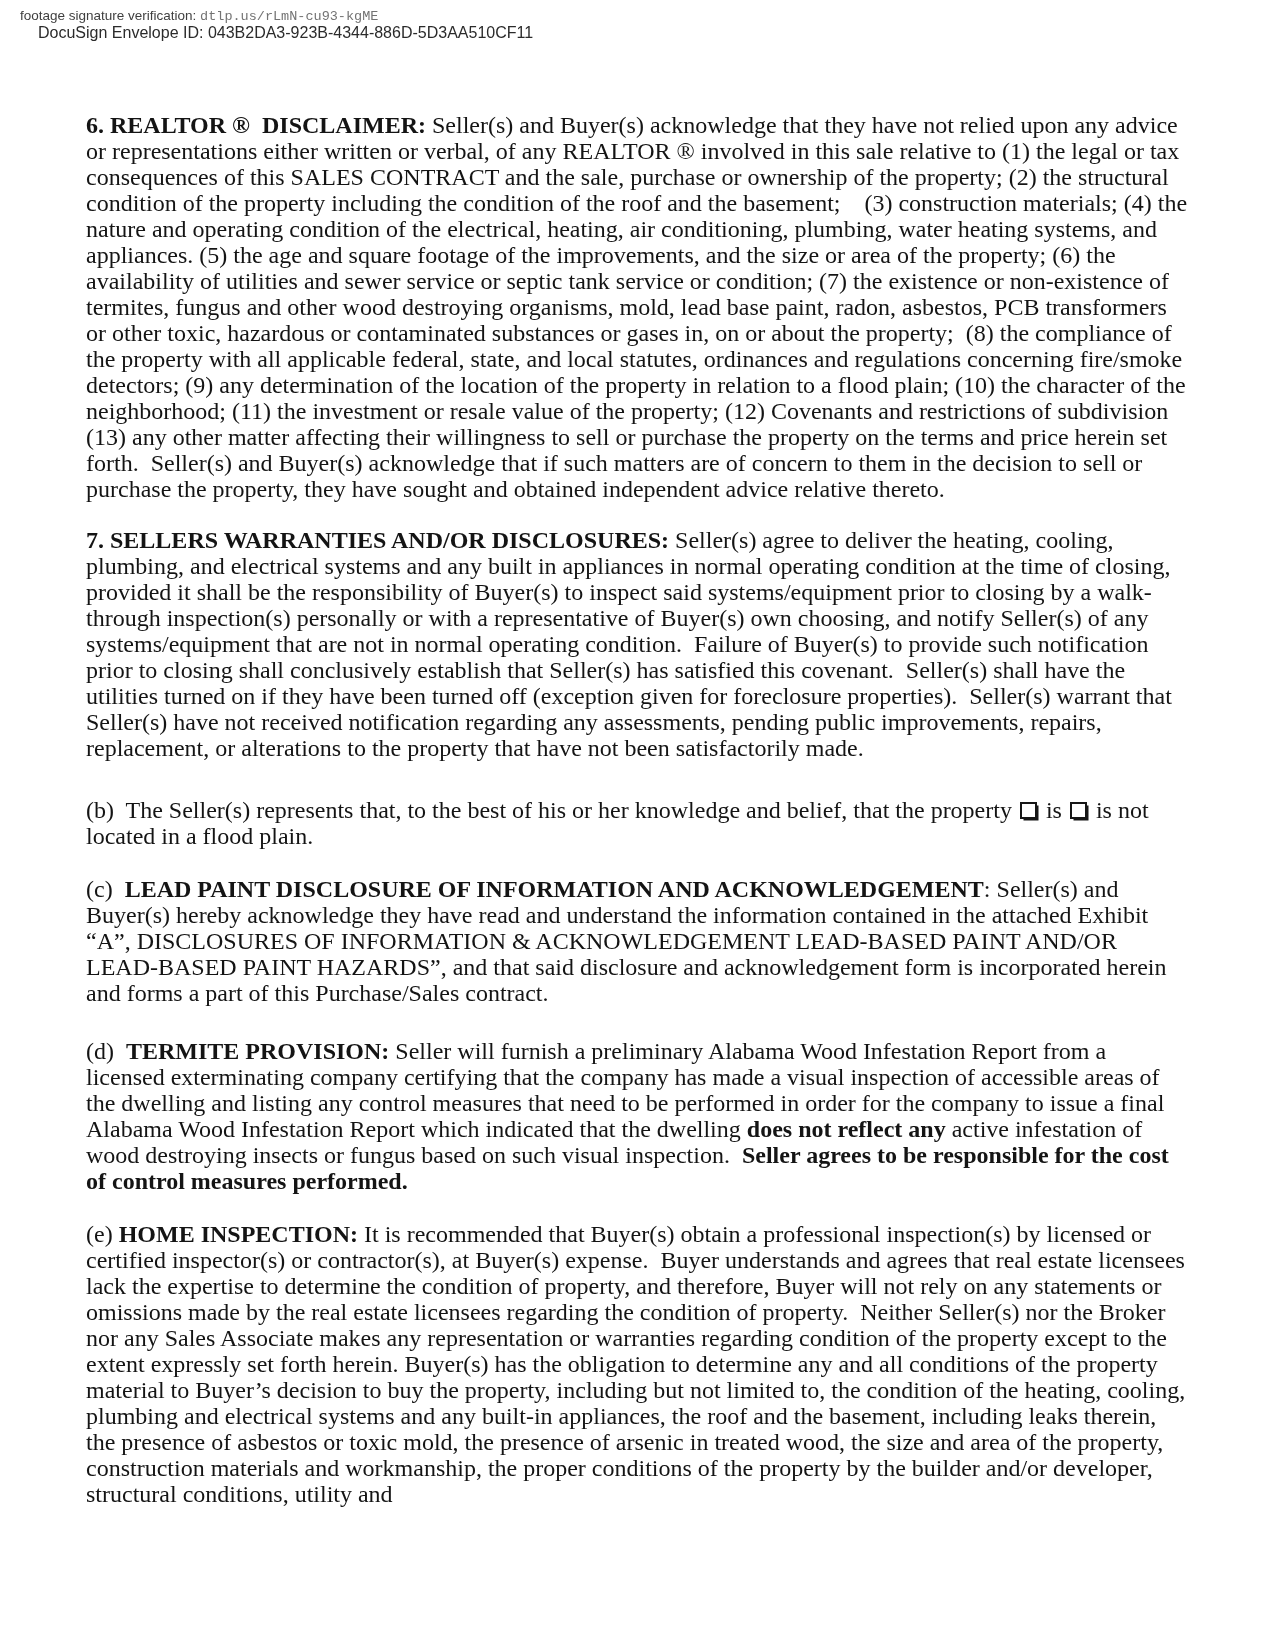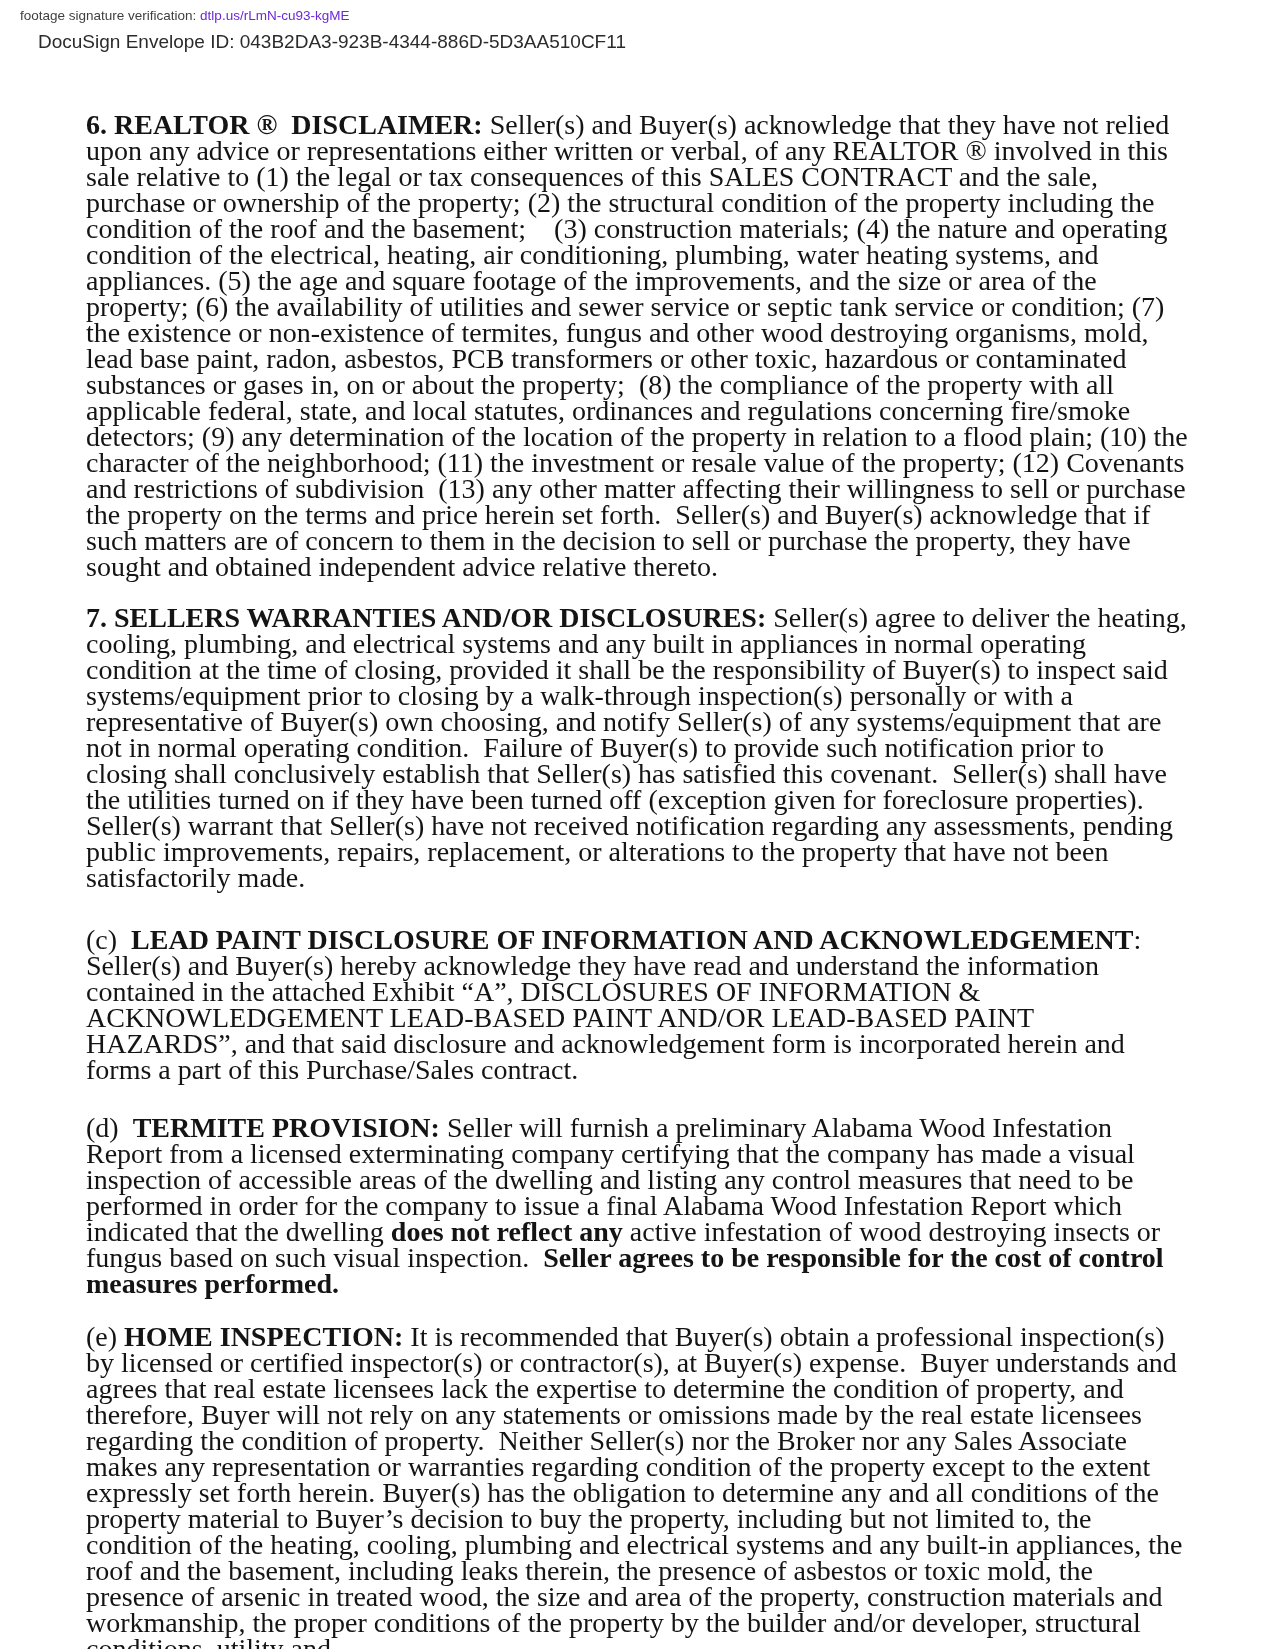--- a/index.html
+++ b/index.html
@@ -17,44 +17,44 @@
   .verification-line {
     position: absolute;
     left: 20px;
     top: 8px;
     font-family: "Liberation Sans", sans-serif;
     font-size: 13.5px;
     color: #3f3f3f;
     white-space: pre;
   }
   .verification-line .link {
-    color: #6d28d9;
+    color: #737373;
     text-decoration: none;
     cursor: pointer;
+    font-family: Liberation Mono, monospace;
   }
   .envelope-line {
     position: absolute;
     left: 38px;
     top: 24px;
     font-family: "Liberation Sans", sans-serif;
-    font-size: 19px;
+    font-size: 16px;
     color: #2b2b2b;
     white-space: pre;
-    margin-top: 7px;
   }
   .doc-body {
     position: absolute;
     left: 86px;
     top: 112px;
     width: 1104px;
     color: #141414;
   }
   .doc-body p {
     font-family: "Liberation Serif", serif;
-    font-size: 28px;
+    font-size: 24px;
     line-height: 26px;
     margin: 0;
     text-align: left;
     white-space: pre-wrap;
   }
   .doc-body p b { font-weight: bold; }
   .mb-sec   { margin-bottom: 25px !important; }
   .mb-big   { margin-bottom: 36px !important; }
   .mb-item  { margin-bottom: 27px !important; }
   .mb-itemc { margin-bottom: 32px !important; }
@@ -72,16 +72,17 @@
 </head>
 <body>
 
 <div class="verification-line"><span>footage signature verification: </span><span class="link">dtlp.us/rLmN-cu93-kgME</span></div>
 
 <div class="envelope-line">DocuSign Envelope ID: 043B2DA3-923B-4344-886D-5D3AA510CF11</div>
 
 <div class="doc-body">
   <p class="mb-sec"><b>6. REALTOR ®  DISCLAIMER:</b><span> Seller(s) and Buyer(s) acknowledge that they have not relied upon any advice or representations either written or verbal, of any REALTOR ® involved in this sale relative to (1) the legal or tax consequences of this SALES CONTRACT and the sale, purchase or ownership of the property; (2) the structural condition of the property including the condition of the roof and the basement;    (3) construction materials; (4) the nature and operating condition of the electrical, heating, air conditioning, plumbing, water heating systems, and appliances. (5) the age and square footage of the improvements, and the size or area of the property; (6) the availability of utilities and sewer service or septic tank service or condition; (7) the existence or non-existence of termites, fungus and other wood destroying organisms, mold, lead base paint, radon, asbestos, PCB transformers or other toxic, hazardous or contaminated substances or gases in, on or about the property;  (8) the compliance of the property with all applicable federal, state, and local statutes, ordinances and regulations concerning fire/smoke detectors; (9) any determination of the location of the property in relation to a flood plain; (10) the character of the neighborhood; (11) the investment or resale value of the property; (12) Covenants and restrictions of subdivision  (13) any other matter affecting their willingness to sell or purchase the property on the terms and price herein set forth.  Seller(s) and Buyer(s) acknowledge that if such matters are of concern to them in the decision to sell or purchase the property, they have sought and obtained independent advice relative thereto.</span></p>
   <p class="mb-big"><b>7. SELLERS WARRANTIES AND/OR DISCLOSURES:</b><span> Seller(s) agree to deliver the heating, cooling, plumbing, and electrical systems and any built in appliances in normal operating condition at the time of closing, provided it shall be the responsibility of Buyer(s) to inspect said systems/equipment prior to closing by a walk-through inspection(s) personally or with a representative of Buyer(s) own choosing, and notify Seller(s) of any systems/equipment that are not in normal operating condition.  Failure of Buyer(s) to provide such notification prior to closing shall conclusively establish that Seller(s) has satisfied this covenant.  Seller(s) shall have the utilities turned on if they have been turned off (exception given for foreclosure properties).  Seller(s) warrant that Seller(s) have not received notification regarding any assessments, pending public improvements, repairs, replacement, or alterations to the property that have not been satisfactorily made.</span></p>
+  <p class="mb-item"><span>(b)  The Seller(s) represents that, to the best of his or her knowledge and belief, that the property </span><span class="checkbox"></span><span> is </span><span class="checkbox"></span><span> is not located in a flood plain.</span></p>
   <p class="mb-itemc"><span>(c)  </span><b>LEAD PAINT DISCLOSURE OF INFORMATION AND ACKNOWLEDGEMENT</b><span>: Seller(s) and Buyer(s) hereby acknowledge they have read and understand the information contained in the attached Exhibit “A”, DISCLOSURES OF INFORMATION &amp; ACKNOWLEDGEMENT LEAD-BASED PAINT AND/OR LEAD-BASED PAINT HAZARDS”, and that said disclosure and acknowledgement form is incorporated herein and forms a part of this Purchase/Sales contract.</span></p>
   <p class="mb-item"><span>(d)  </span><b>TERMITE PROVISION:</b><span> Seller will furnish a preliminary Alabama Wood Infestation Report from a licensed exterminating company certifying that the company has made a visual inspection of accessible areas of the dwelling and listing any control measures that need to be performed in order for the company to issue a final Alabama Wood Infestation Report which indicated that the dwelling </span><b>does not reflect any</b><span> active infestation of wood destroying insects or fungus based on such visual inspection.  </span><b>Seller agrees to be responsible for the cost of control measures performed.</b></p>
   <p><span>(e) </span><b>HOME INSPECTION:</b><span> It is recommended that Buyer(s) obtain a professional inspection(s) by licensed or certified inspector(s) or contractor(s), at Buyer(s) expense.  Buyer understands and agrees that real estate licensees lack the expertise to determine the condition of property, and therefore, Buyer will not rely on any statements or omissions made by the real estate licensees regarding the condition of property.  Neither Seller(s) nor the Broker nor any Sales Associate makes any representation or warranties regarding condition of the property except to the extent expressly set forth herein. Buyer(s) has the obligation to determine any and all conditions of the property material to Buyer’s decision to buy the property, including but not limited to, the condition of the heating, cooling, plumbing and electrical systems and any built-in appliances, the roof and the basement, including leaks therein, the presence of asbestos or toxic mold, the presence of arsenic in treated wood, the size and area of the property, construction materials and workmanship, the proper conditions of the property by the builder and/or developer, structural conditions, utility and</span></p>
 </div>
 
 </body></html>

